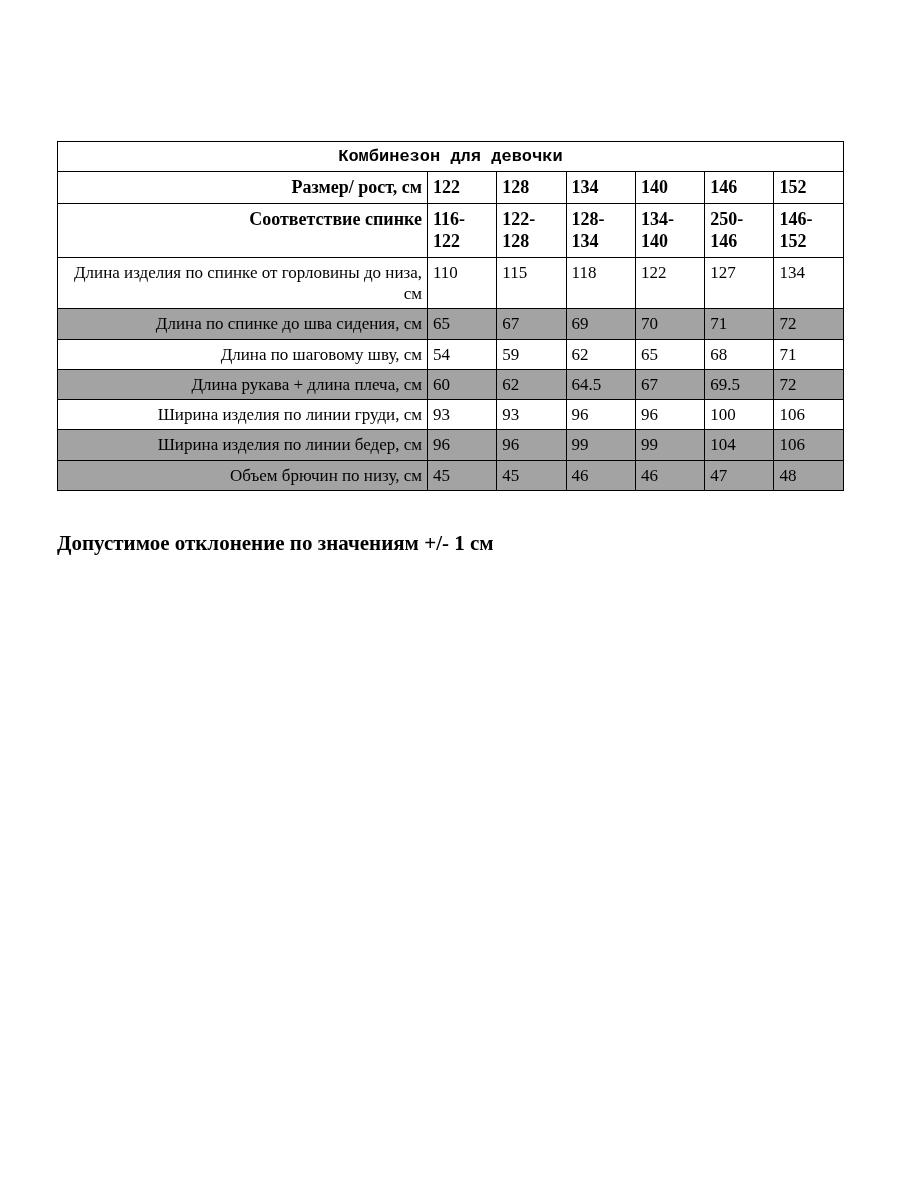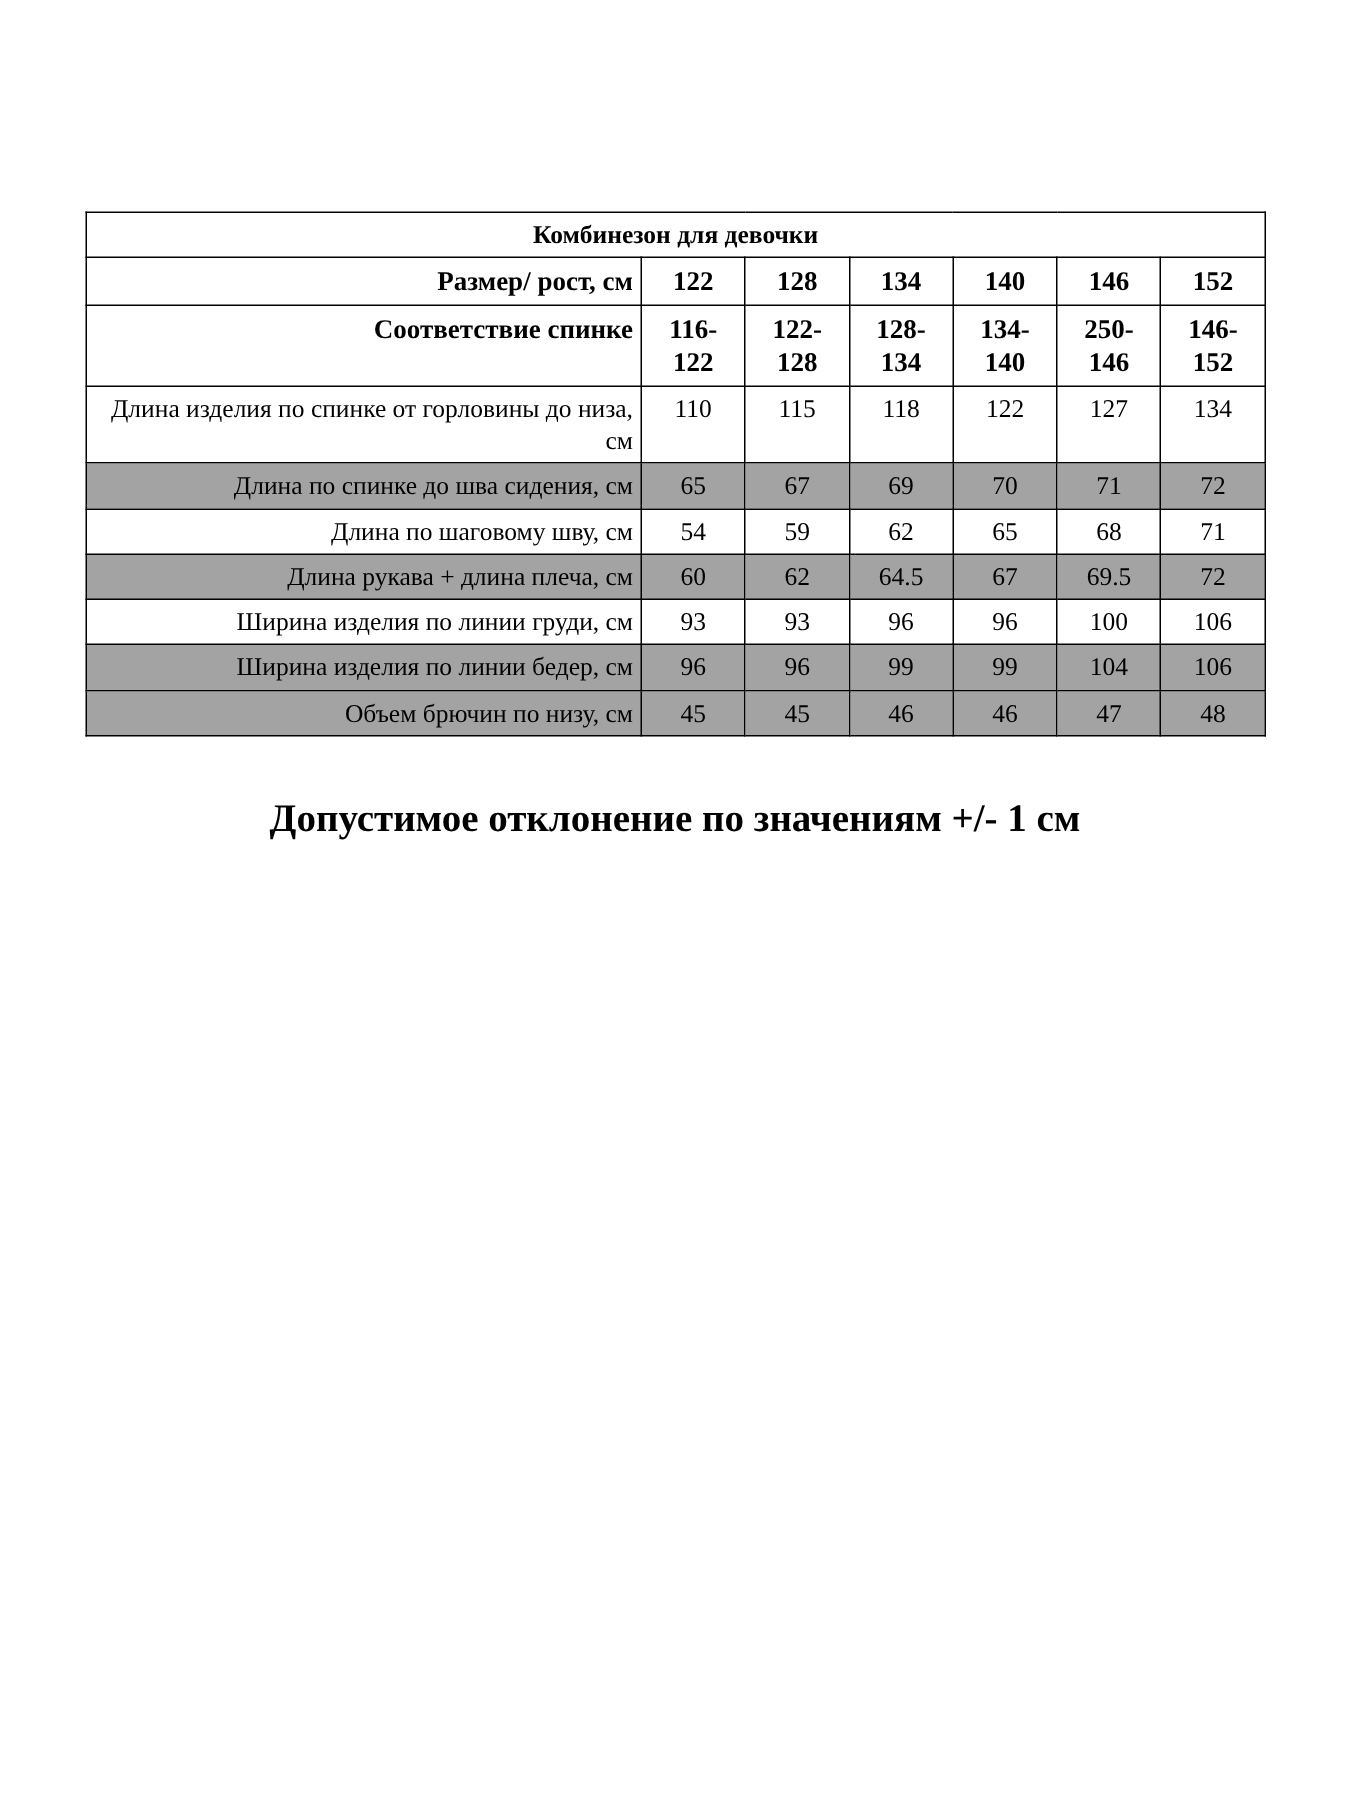--- a/index.html
+++ b/index.html
@@ -28,44 +28,45 @@
     line-height: 1.25;
     vertical-align: top;
     padding: 4px 5px;
     overflow: hidden;
   }
   td.title-cell {
     text-align: center;
     font-weight: bold;
     font-size: 18px;
     padding: 2px 4px;
+    font-family: Liberation Mono, monospace;
   }
   tr.header-row td {
     font-weight: bold;
     font-size: 18px;
   }
   td.label-cell {
     text-align: right;
     padding-left: 7px;
   }
   td.value-cell {
-    text-align: center;
+    text-align: left;
   }
   td.prewrap {
     white-space: pre-line;
   }
   tr.stripe td {
     background: #a3a3a3;
   }
   .note {
     width: 786px;
     margin: 40px 0 0 57px;
-    text-align: center;
+    text-align: left;
     font-weight: bold;
-    font-size: 26px;
+    font-size: 21px;
   }
 </style>
 </head>
 <body>
 
 <div class="canvas">
 
   <table class="size-table">
     <colgroup>
       <col style="width:370px">

